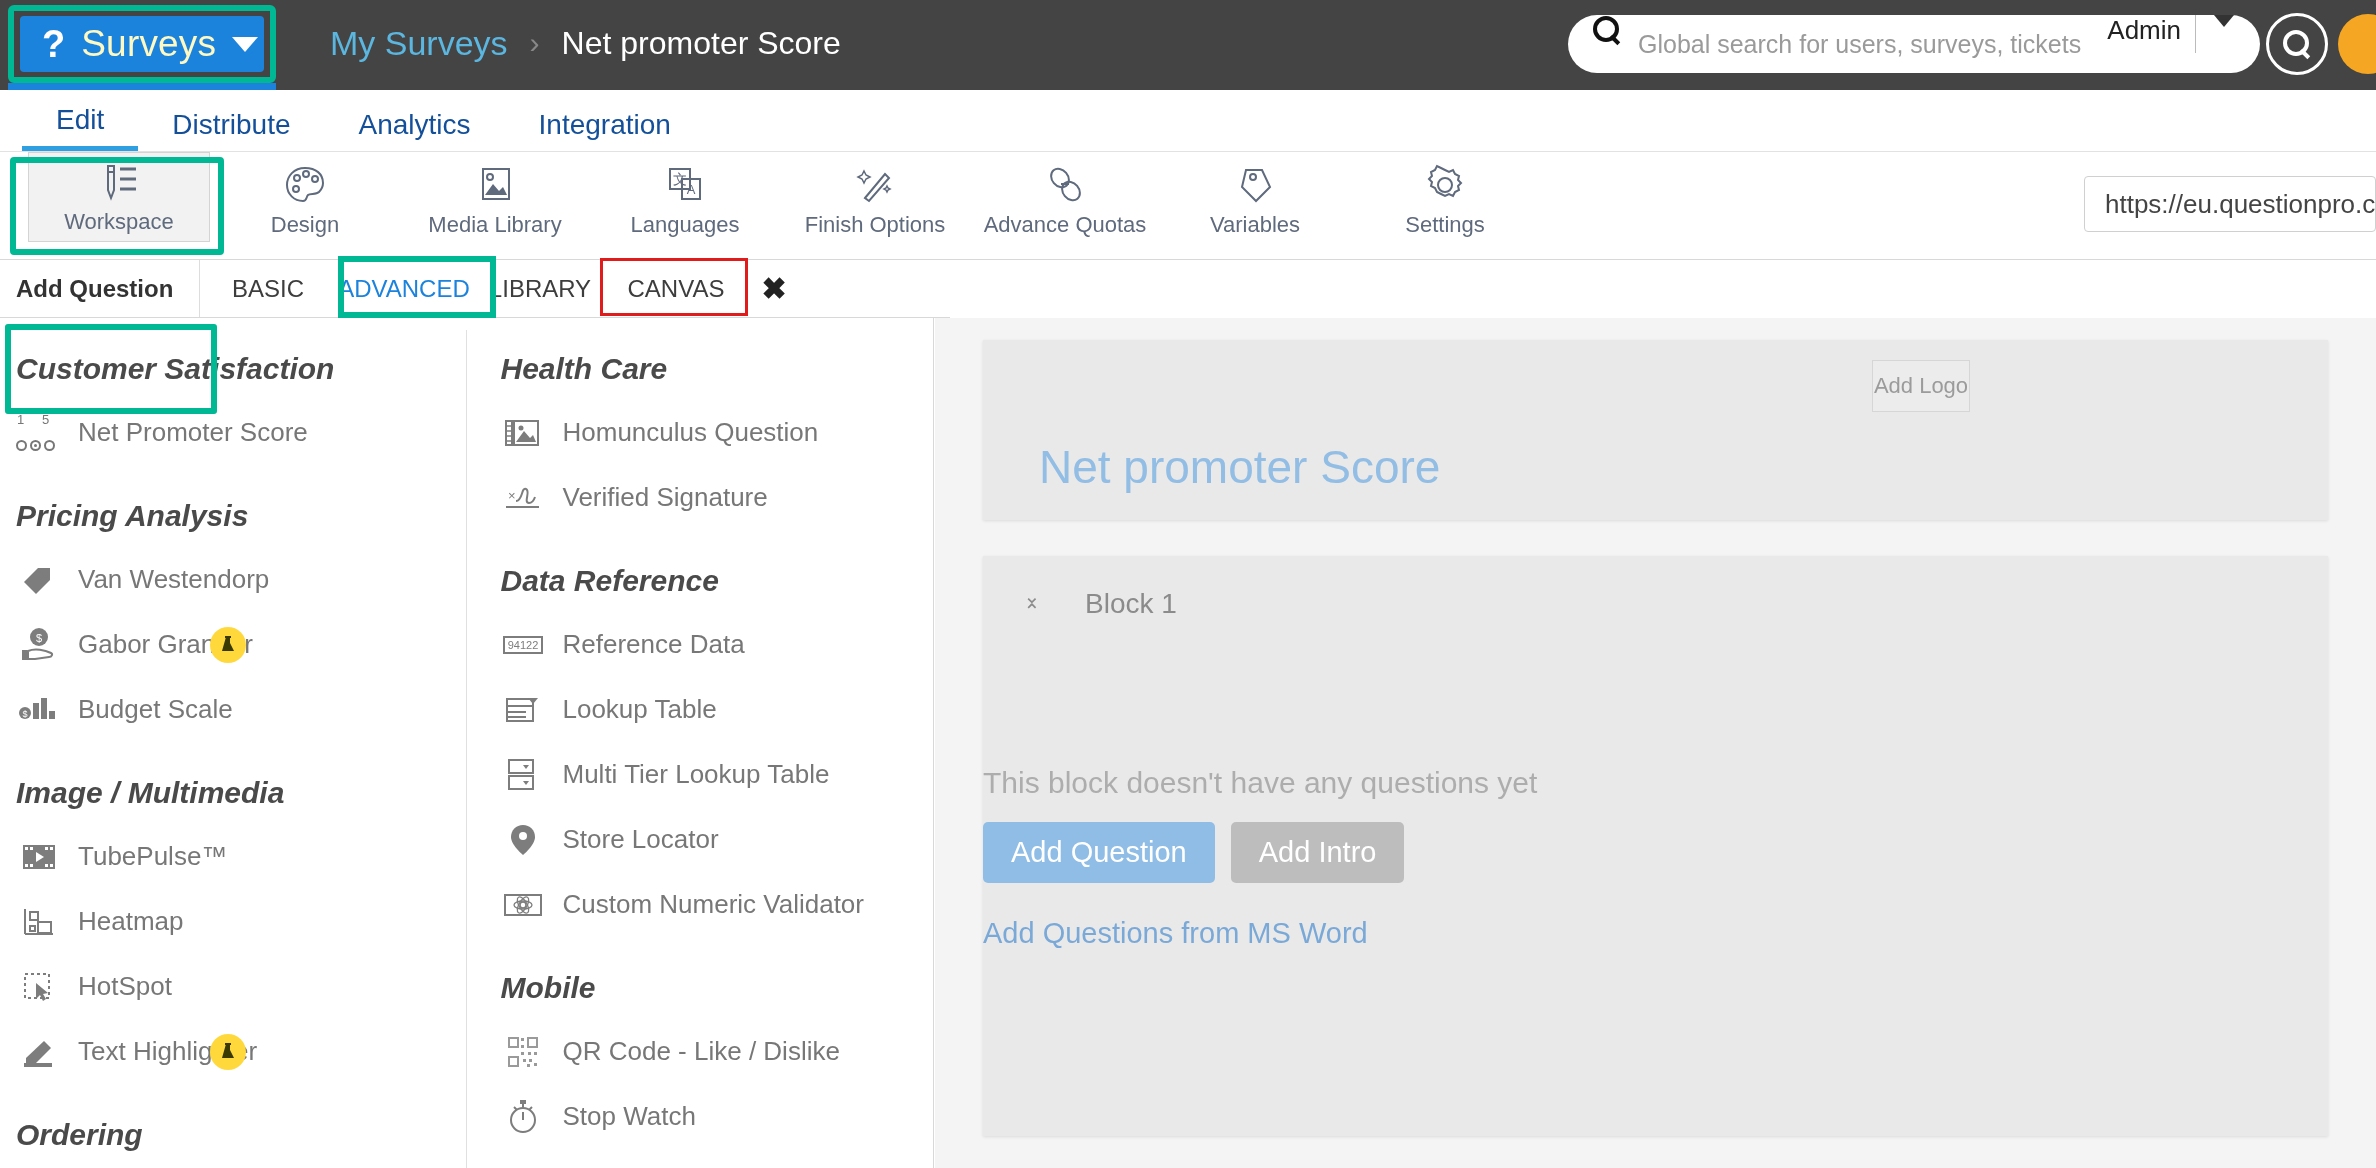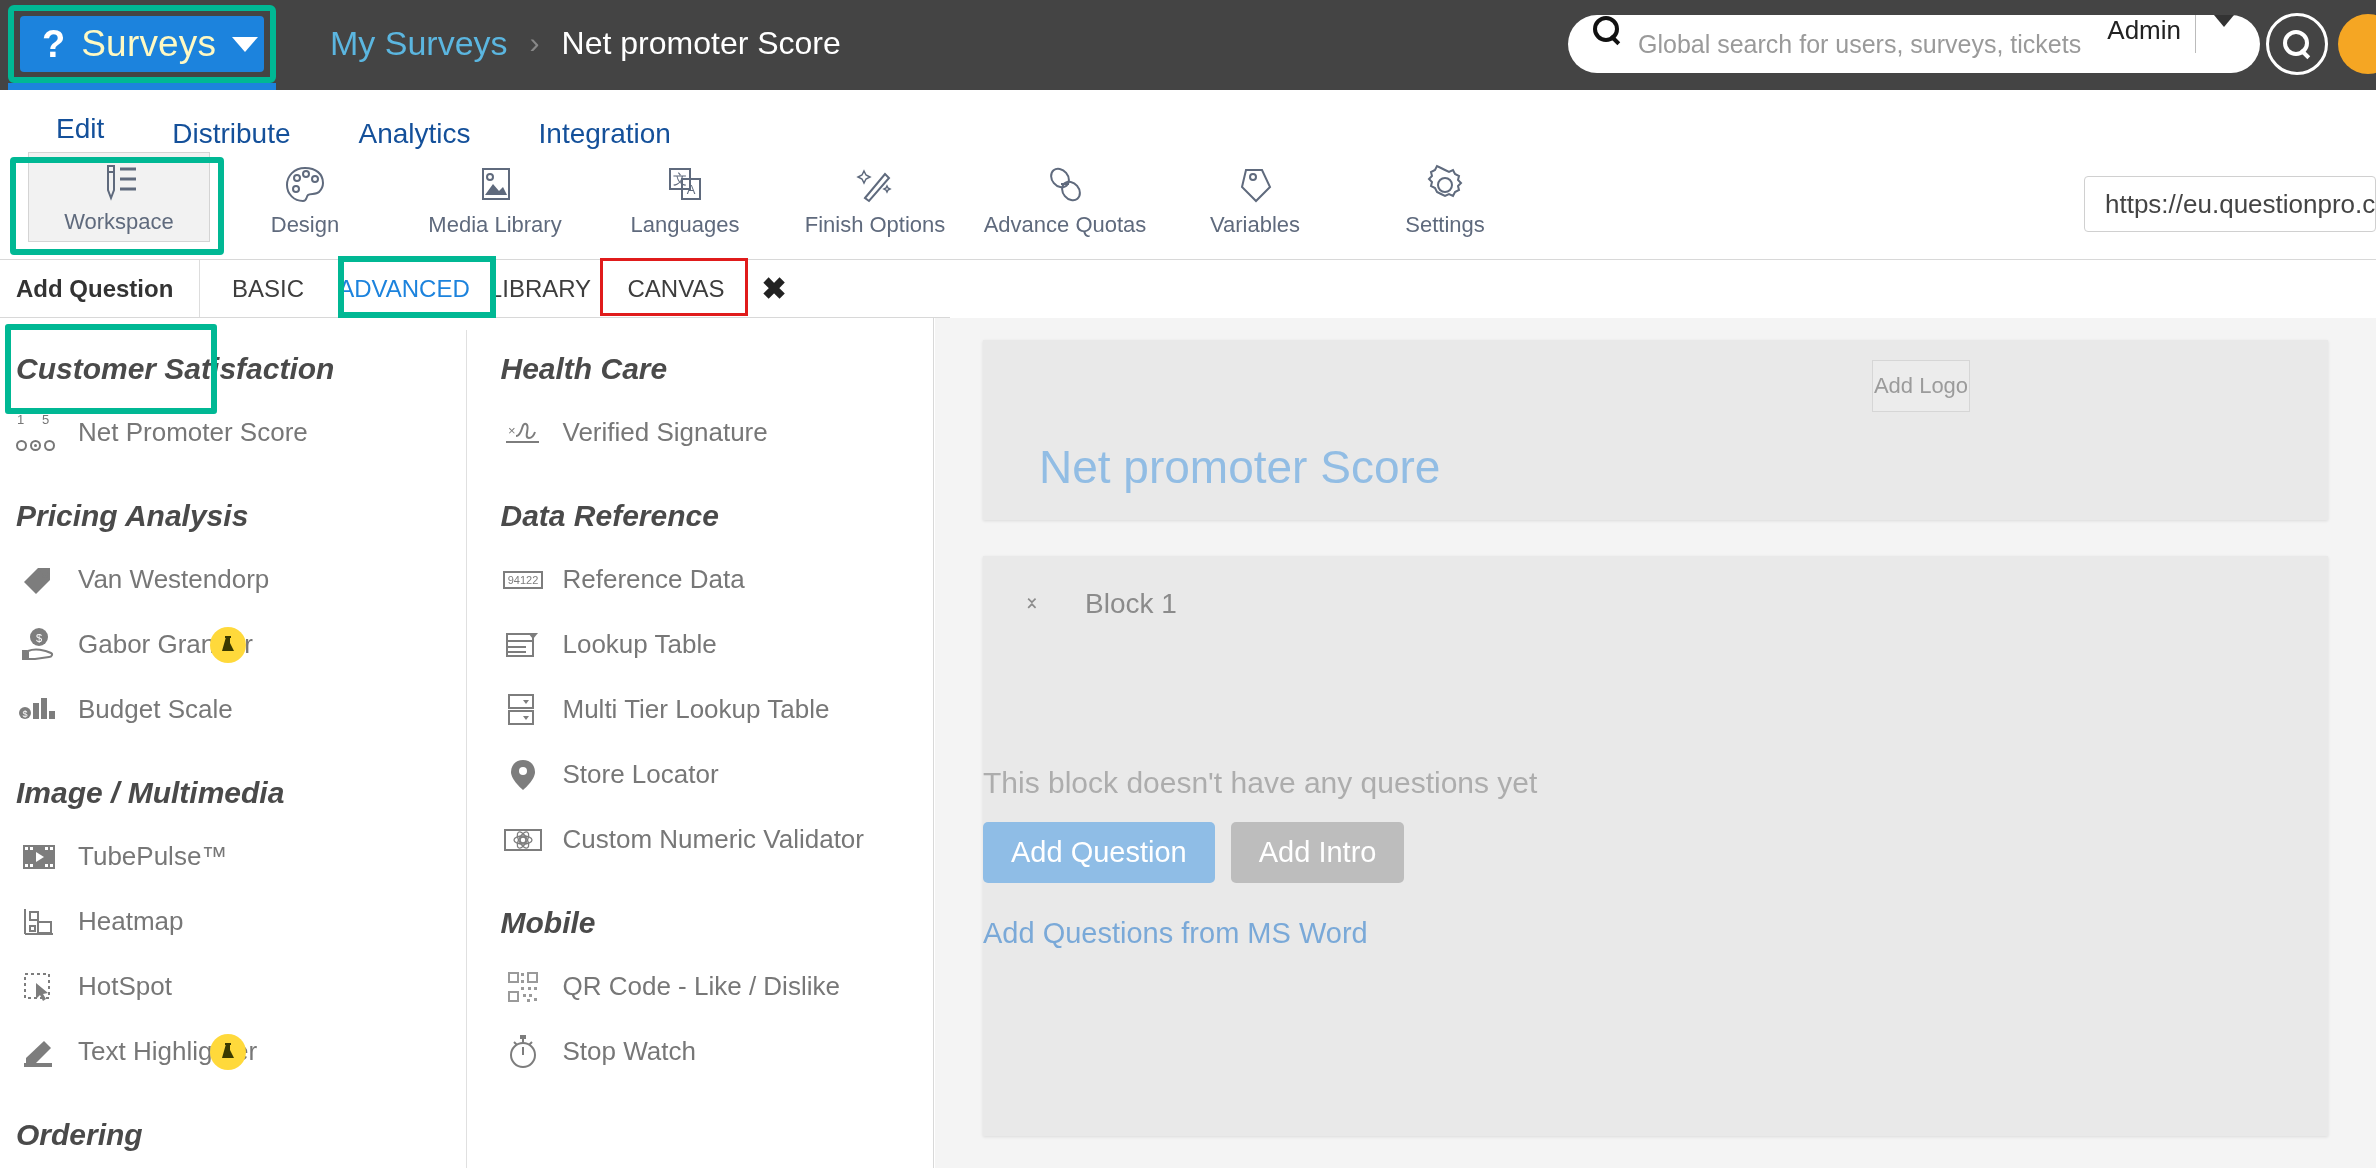--- a/index.html
+++ b/index.html
@@ -115,21 +115,21 @@
   .circ-search .search-ico::before { border-color: #ffffff; }
   .circ-search .search-ico::after { background: #ffffff; }
   .avatar {
     position: absolute; right: -22px; top: 14px;
     width: 60px; height: 60px; border-radius: 50%;
     background: #f5a623;
   }
 
   
   .navtabs {
-    position: absolute; top: 99px; left: 0;
+    position: absolute; top: 90px; left: 0;
     width: 2376px; height: 62px;
     background: #ffffff;
     display: flex; align-items: flex-end;
     border-bottom: 1px solid #e2e2e2;
     padding-left: 22px;
   }
   .navtab {
     font-size: 28px; color: #14509a;
     padding: 0 34px 10px 34px;
     cursor: pointer;
@@ -573,20 +573,35 @@
           <rect x="7" y="1" width="6" height="2" fill="#3a3a00"></rect>
         </svg>
       </span>
     </div>
 
     <div class="sec-title">Ordering</div>
   </div>
 
   <div class="col col2">
     <div class="sec-title">Health Care</div>
+    <div class="qrow">
+      <span class="qicon">
+        <svg width="38" height="32" viewBox="0 0 38 32">
+          <rect x="2" y="4" width="6" height="24" fill="none" stroke="#7d7d7d" stroke-width="2"></rect>
+          <line x1="2" y1="9" x2="8" y2="9" stroke="#7d7d7d" stroke-width="1.5"></line>
+          <line x1="2" y1="14" x2="8" y2="14" stroke="#7d7d7d" stroke-width="1.5"></line>
+          <line x1="2" y1="19" x2="8" y2="19" stroke="#7d7d7d" stroke-width="1.5"></line>
+          <line x1="2" y1="24" x2="8" y2="24" stroke="#7d7d7d" stroke-width="1.5"></line>
+          <rect x="10" y="4" width="24" height="24" fill="none" stroke="#7d7d7d" stroke-width="2"></rect>
+          <circle cx="17" cy="11" r="2.5" fill="#7d7d7d"></circle>
+          <path d="M12 25 L20 14 L26 21 L29 18 L32 25 Z" fill="#7d7d7d"></path>
+        </svg>
+      </span>
+      <span class="qlabel">Homunculus Question</span>
+    </div>
     <div class="qrow">
       <span class="qicon">
         <svg width="40" height="30" viewBox="0 0 40 30">
           <text x="5" y="17" font-size="13" fill="#7d7d7d" font-family="Liberation Sans, sans-serif">×</text>
           <path d="M13 18 C20 18 18 4 23 6 C28 8 20 20 26 20 C30 20 32 14 32 14" fill="none" stroke="#7d7d7d" stroke-width="2"></path>
           <line x1="3" y1="24" x2="36" y2="24" stroke="#7d7d7d" stroke-width="2"></line>
         </svg>
       </span>
       <span class="qlabel">Verified Signature</span>
       <span class="beta b2">

